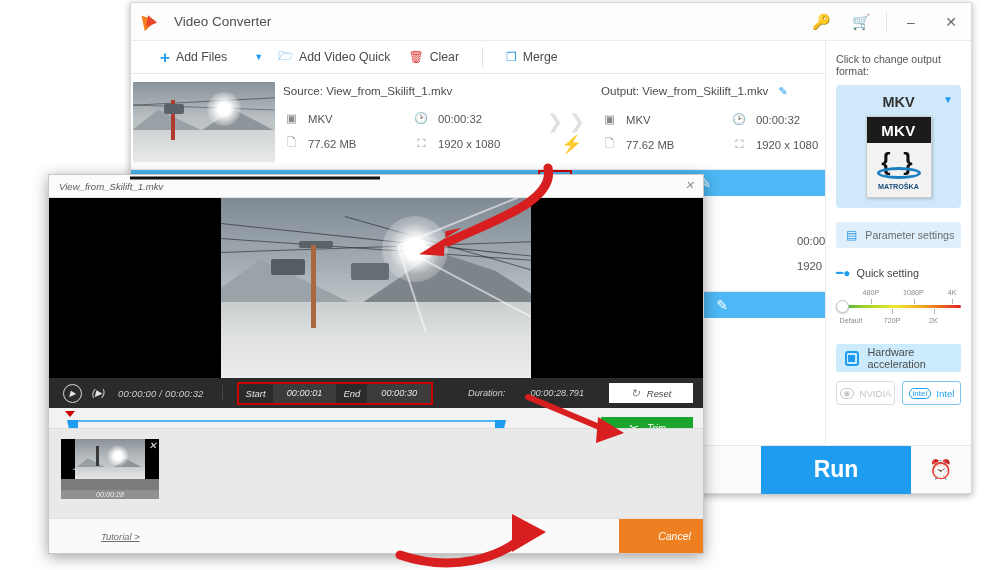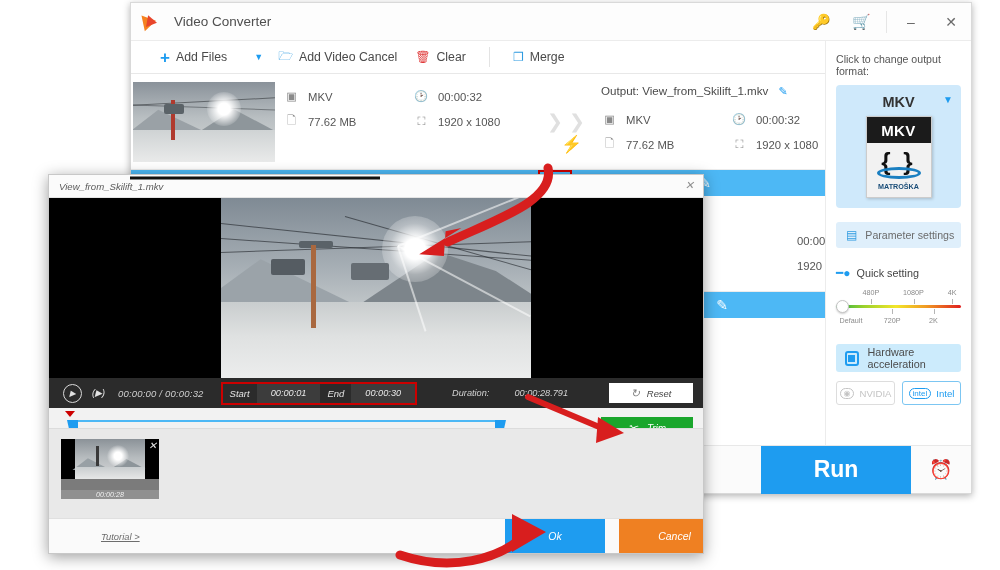--- a/index.html
+++ b/index.html
@@ -198,21 +198,21 @@
   .v-car { position:absolute; width:34px;height:16px;background:#555c62;border-radius:2px; }
   .v-car2 { position:absolute; width:38px;height:17px;background:#666d73;border-radius:2px; }
 
   .ctrl-bar { height:30px; background:#2b2b2b; display:flex; align-items:center; padding-left:14px;
               color:#cfcfcf; font-size:9.5px; position:relative; }
   .cb-ic { width:19px;height:19px;border:1.4px solid #d9d9d9;border-radius:50%;display:flex;align-items:center;
            justify-content:center;font-size:8px;color:#e2e2e2; }
   .cb-ic2 { margin-left:10px; display:flex;align-items:center; color:#e2e2e2; font-size:9px; gap:1px;}
   .cb-time { margin-left:13px; letter-spacing:.2px; }
   .cb-div { width:1px;height:16px;background:#474747; margin-left:18px; }
-  .se-box { margin-left:0; display:flex; align-items:center; outline:2px solid #cc0000; height:19px; }
+  .se-box { margin-left:16px; display:flex; align-items:center; outline:2px solid #cc0000; height:19px; }
   .se-lbl { font-size:9.5px; color:#e3e3e3; padding:0 7px; }
   .se-val { background:#3c3c3c; height:19px; display:flex;align-items:center; padding:0 14px;
             font-size:9.2px; color:#e7e7e7; }
   .dur { margin-left:18px; font-size:9.2px; color:#d3d3d3;padding-left:19px; }
   .reset-btn { position:absolute; right:10px; height:20px; width:84px; background:#fff; display:flex;
                align-items:center; justify-content:center; gap:7px; font-size:9.4px; color:#444; }
 
   .timeline-area { height: 40px; background:#f2f2f2; position:relative; }
   .tl-marker { position:absolute; left:16px; top:3px; width:0;height:0;
                border-left:5px solid transparent;border-right:5px solid transparent;border-top:6px solid #cc0000; }
@@ -284,21 +284,21 @@
     </div>
 
     <div class="toolbar">
       <div class="tbtn">
         <span class="glyph plus-blue">+</span>
         <span>Add Files</span>
       </div>
       <span class="caret-blue">▼</span>
       <div class="tbtn">
         <span class="glyph" style="color:#2f9be0;font-size:12px;">🗁</span>
-        <span>Add Video Cancel</span>
+        <span>Add Video Quick</span>
       </div>
       <div class="tbtn">
         <span class="glyph" style="color:#e03a3a;font-size:12px;">🗑</span>
         <span>Clear</span>
       </div>
       <div class="tbar-div"></div>
       <div class="tbtn">
         <span class="glyph" style="color:#2f9be0;font-size:12px;">❐</span>
         <span>Merge</span>
       </div>
@@ -313,20 +313,21 @@
             <div class="mtn2"></div>
           <div class="snow"></div>
           <div class="cable"></div>
             <div class="cable2"></div>
           <div class="pole"></div>
           <div class="car"></div>
           <div class="sun"></div>
         </div>
         <div class="file-info">
           <div class="info-col">
+            <div class="info-title">Source: View_from_Skilift_1.mkv</div>
             <div class="info-grid">
               <div class="info-cell">
                 <span class="ic">▣</span>
                 <span>MKV</span>
               </div>
               <div class="info-cell">
                 <span class="ic">🕑</span>
                 <span>00:00:32</span>
               </div>
               <div class="info-cell">
@@ -567,21 +568,20 @@
           </div>
         </div>
         <span class="cx">✕</span>
         <div class="cname">Clip 1</div>
         <div class="ctime">00:00:28</div>
       </div>
     </div>
 
     <div class="dlg-footer">
       <span class="tutorial">Tutorial &gt;</span>
-      <div class="ok-btn">Ok</div>
       <div class="cancel-btn">Cancel</div>
     </div>
 
   </div>
 
   <svg class="ann" style="left:380px; top:160px; width:200px; height:120px;">
     <path d="M 168 8 C 175 40 120 58 68 82" stroke="#d81e1e" stroke-width="9" fill="none" stroke-linecap="round"></path>
     <polygon points="76,62 44,100 68,94 62,70" fill="#d81e1e" transform="rotate(18 60 82)"></polygon>
   </svg>
 

